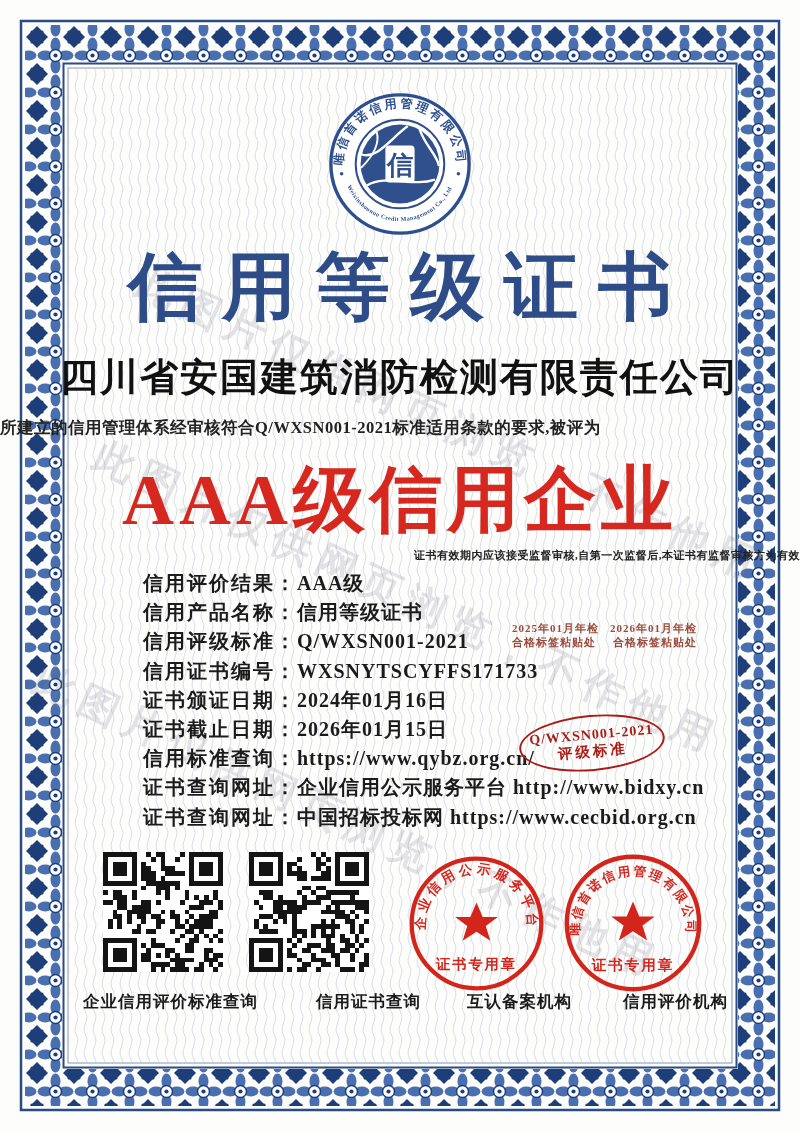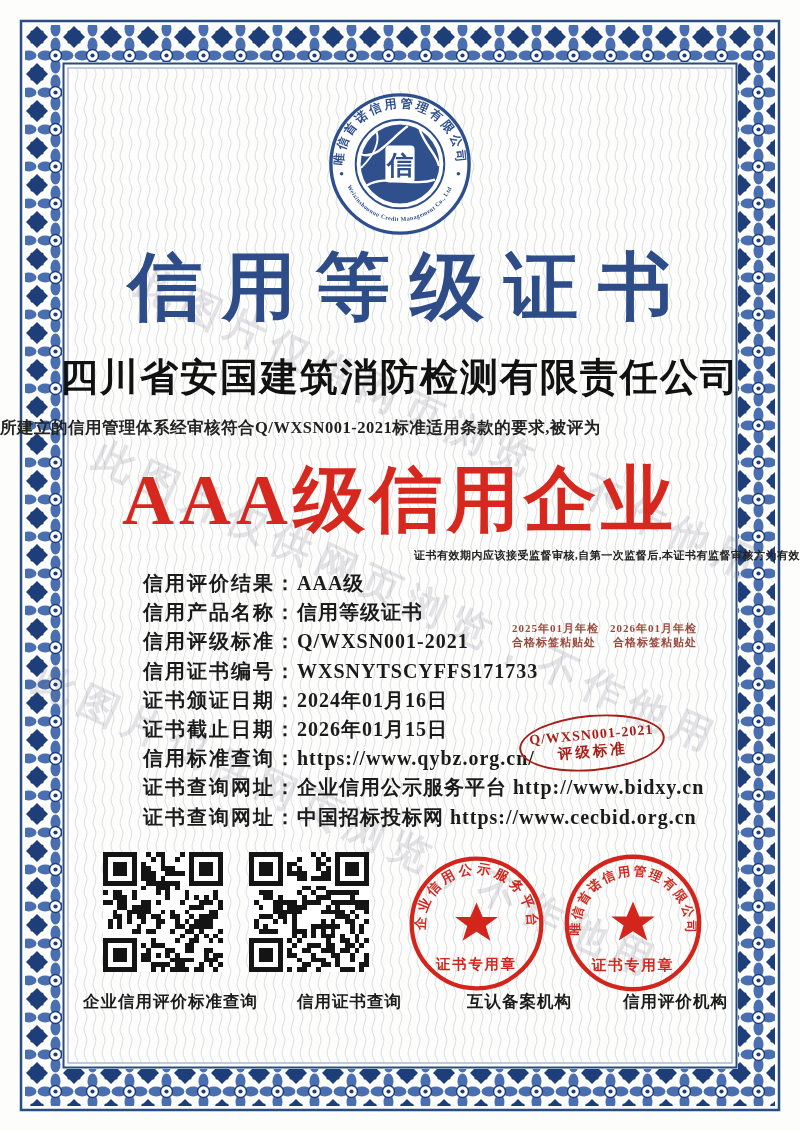--- a/index.html
+++ b/index.html
@@ -63,21 +63,21 @@
   .qr1{left:103px;top:852px;width:120px;height:120px;}
   .qr2{left:249px;top:852px;width:120px;height:120px;}
   .seal{z-index:5;}
   .seal1{left:405px;top:852px;width:143px;height:143px;}
   .seal2{left:560px;top:850px;width:146px;height:146px;}
   .caption{
     z-index:4;top:991px;width:190px;text-align:right;
     font-size:16.5px;font-weight:700;color:#1b1b1b;letter-spacing:1px;white-space:nowrap;
   }
   .cap-qr1{left:68px;}
-  .cap-qr2{left:212px;}
+  .cap-qr2{left:231px;}
   .cap-seal1{left:382px;}
   .cap-seal2{left:538px;}
   svg text{font-family:"Liberation Serif","DejaVu Serif",serif;}
 </style>
 </head>
 <body>
 
 <div class="page">
 
   <svg class="abs" style="left:0;top:0;z-index:1;" width="800" height="1131" viewBox="0 0 800 1131">

